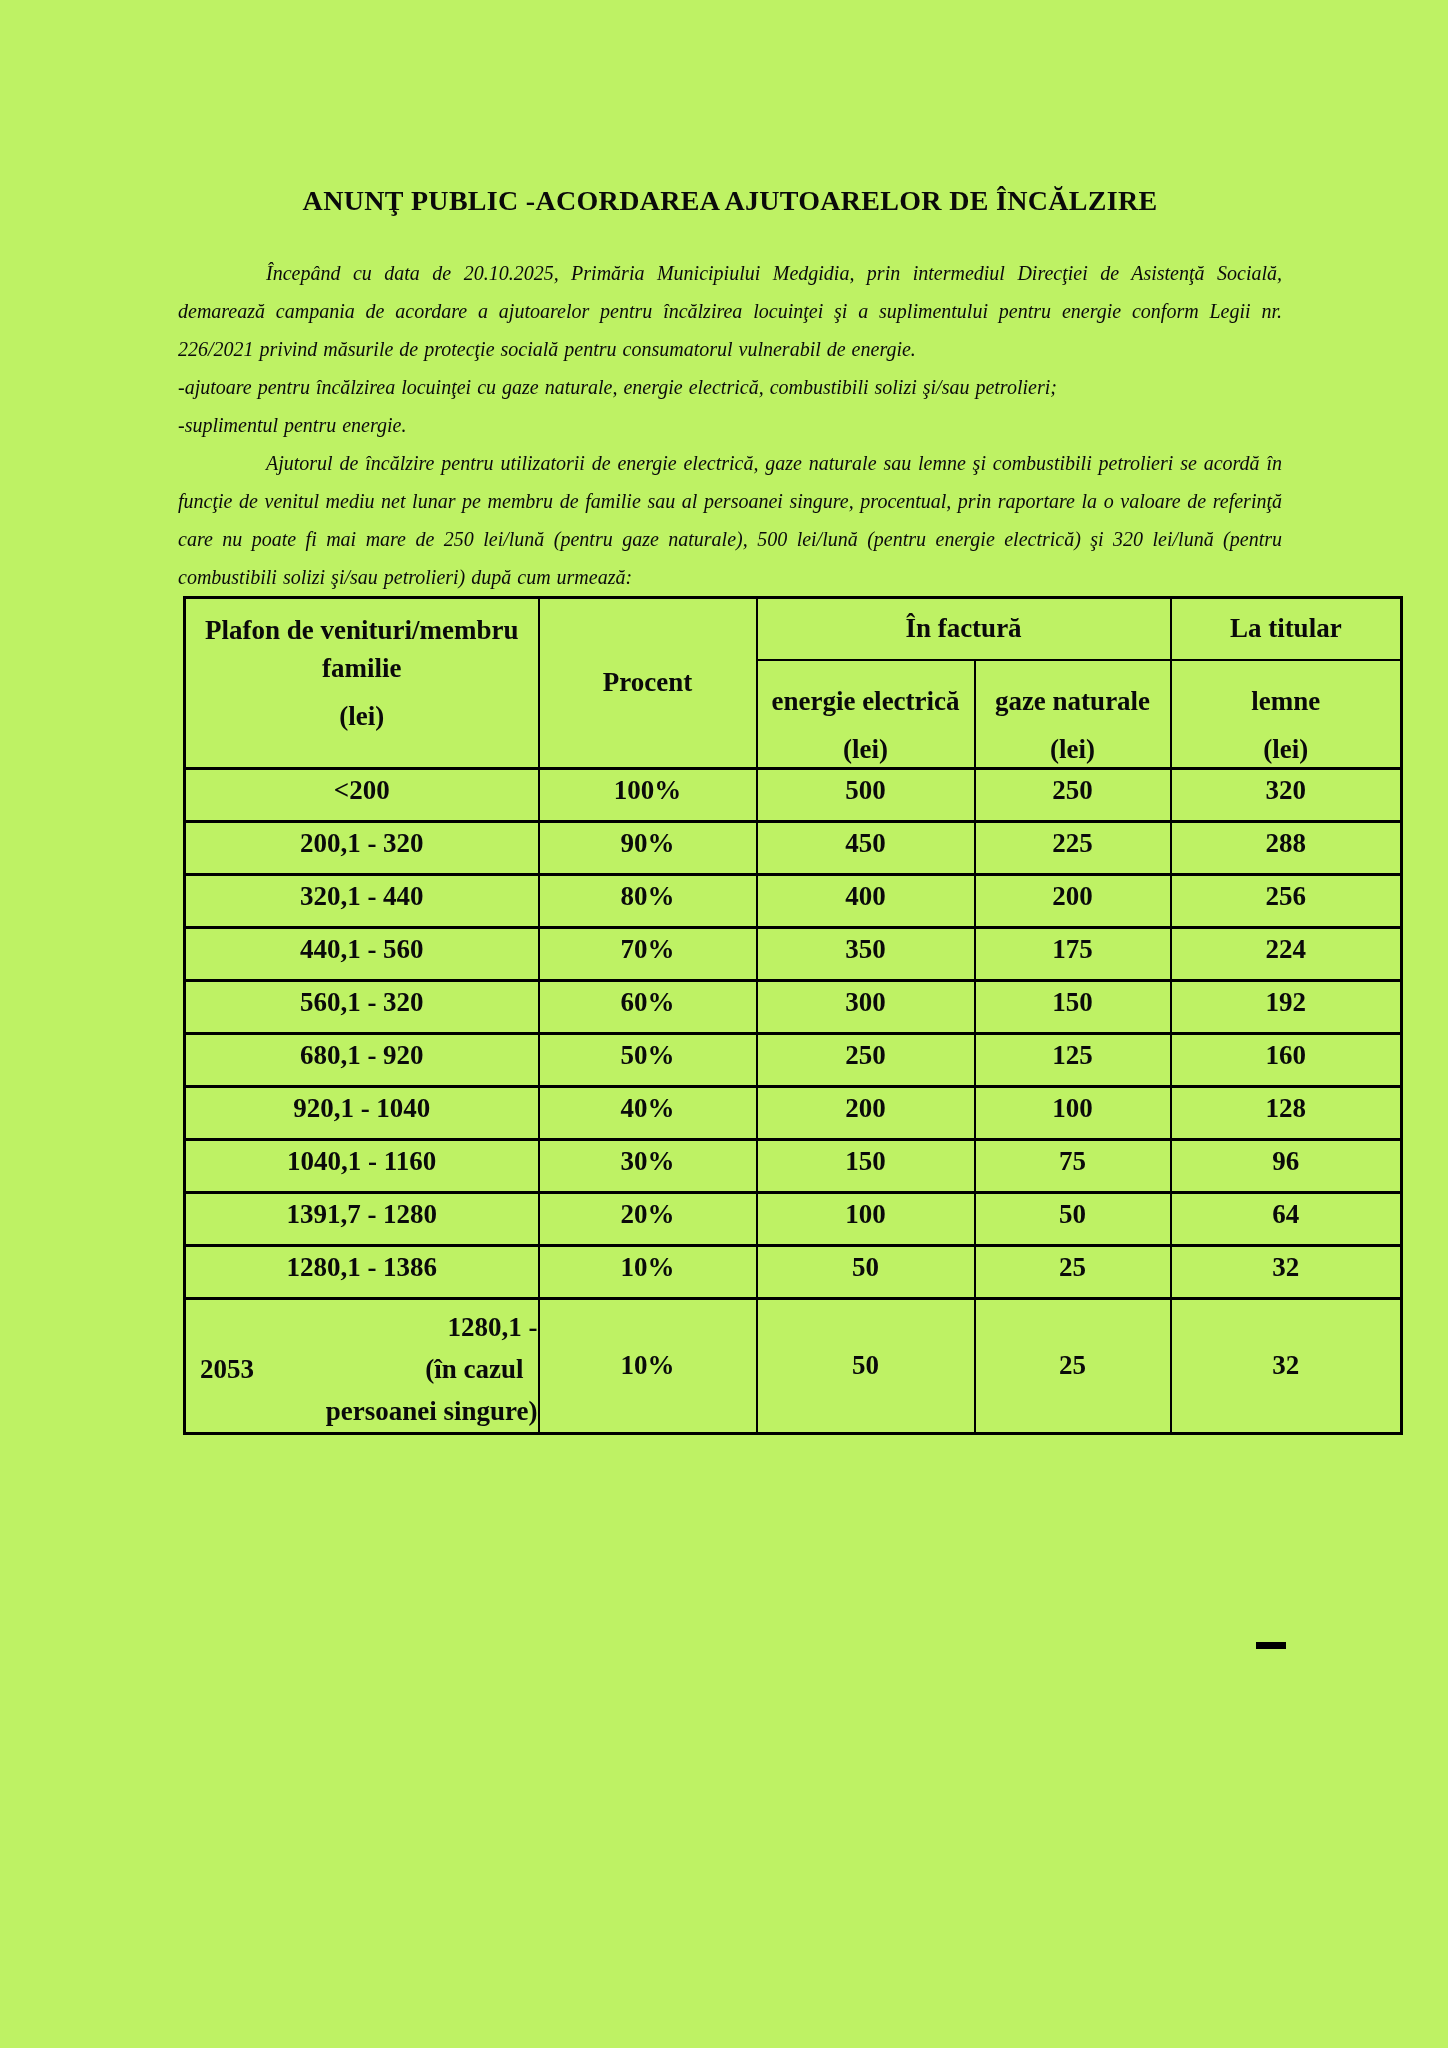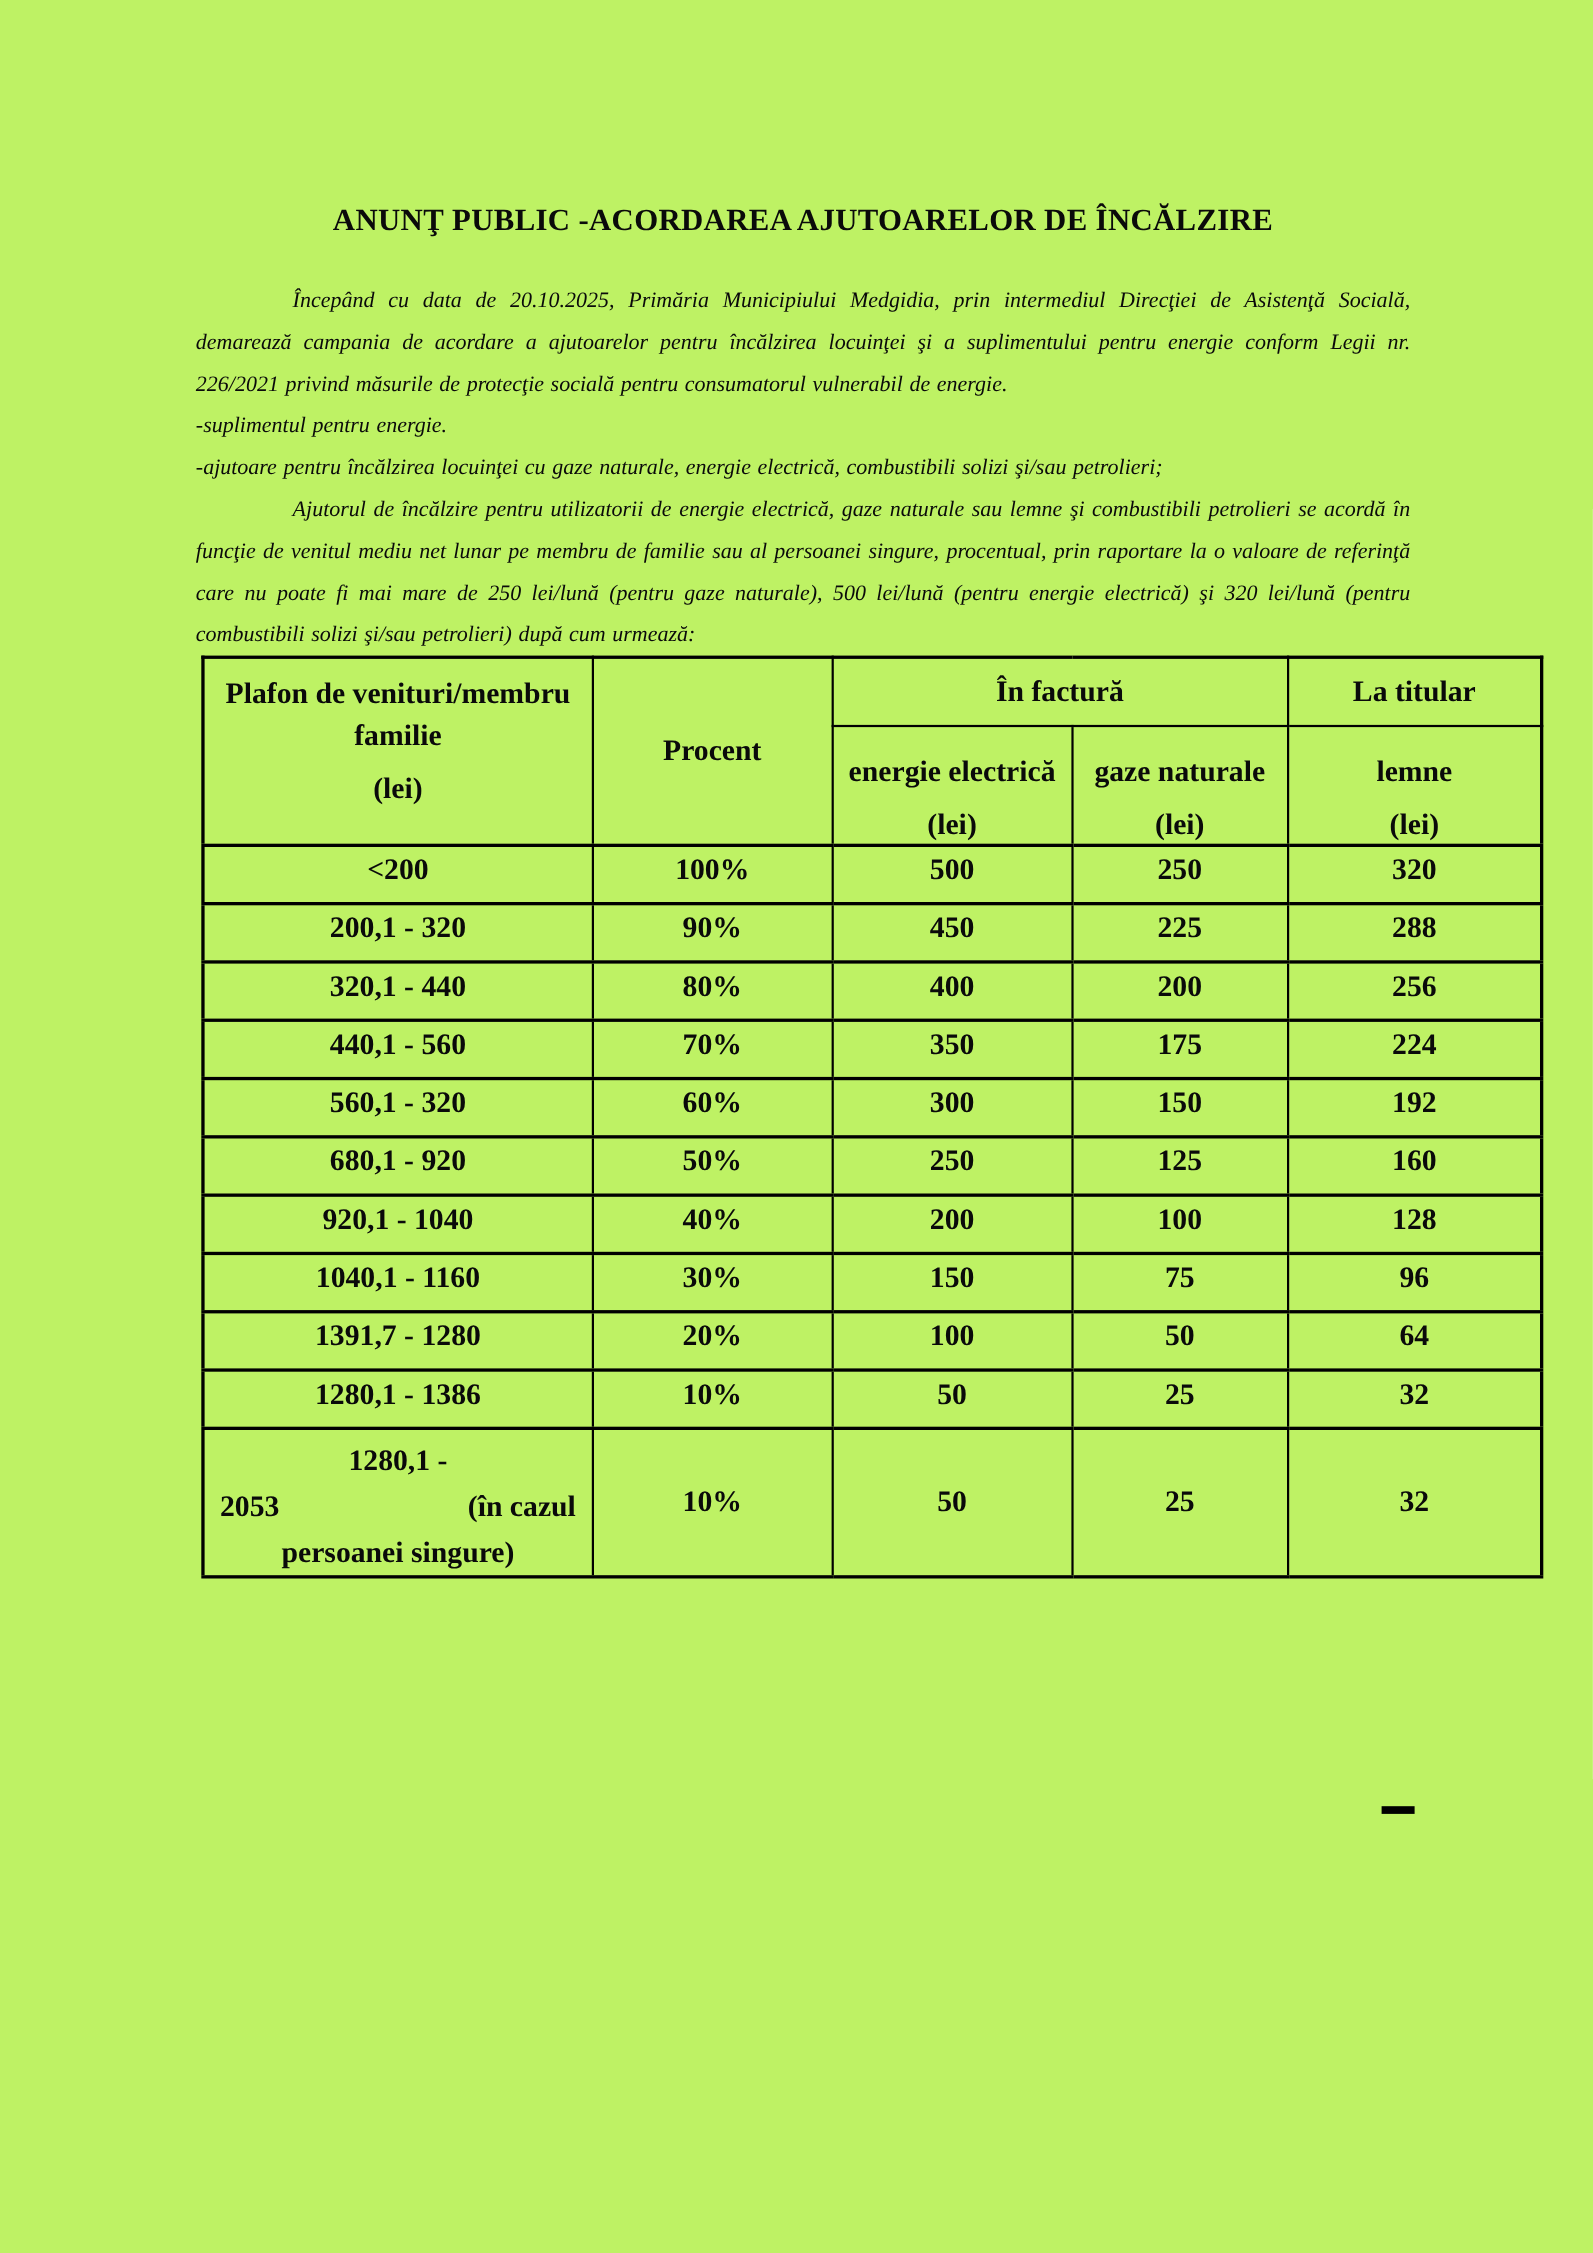--- a/index.html
+++ b/index.html
@@ -67,42 +67,42 @@
 
   .doc-table tbody td {
     border-top-width: 3px;
     border-bottom-width: 3px;
     font-weight: bold;
   }
   .doc-table tbody tr.body-row { height: 53px; }
   .doc-table tbody tr.body-row td { vertical-align: top; padding-top: 3px; line-height: 34px; }
   .doc-table tbody tr.last-row { height: 122px; }
   .doc-table tbody tr.last-row td { vertical-align: middle; }
-  td.lastrow-plafon { vertical-align: top !important; padding-top: 6px !important; line-height: 42px !important; }
+  td.lastrow-plafon { vertical-align: top !important; padding-top: 6px !important; line-height: 42px !important; text-align: right; }
   .lr-line2 { display: flex; justify-content: space-between; padding: 0 14px; }
   .scan-artifact {
     position: absolute;
     left: 1256px;
     top: 1642px;
     width: 30px;
     height: 7px;
     background: #000;
   }
 </style>
 </head>
 <body>
 
 <div class="page">
   <div class="content">
 
     <h1 class="doc-title">ANUNŢ PUBLIC -ACORDAREA AJUTOARELOR DE ÎNCĂLZIRE</h1>
 
     <p class="para first-indent">Începând cu data de 20.10.2025, Primăria Municipiului Medgidia, prin intermediul Direcţiei de Asistenţă Socială, demarează campania de acordare a ajutoarelor pentru încălzirea locuinţei şi a suplimentului pentru energie conform Legii nr. 226/2021 privind măsurile de protecţie socială pentru consumatorul vulnerabil de energie.</p>
+    <p class="para">-ajutoare pentru încălzirea locuinţei cu gaze naturale, energie electrică, combustibili solizi şi/sau petrolieri;</p>
     <p class="para">-suplimentul pentru energie.</p>
-    <p class="para">-ajutoare pentru încălzirea locuinţei cu gaze naturale, energie electrică, combustibili solizi şi/sau petrolieri;</p>
     <p class="para first-indent">Ajutorul de încălzire pentru utilizatorii de energie electrică, gaze naturale sau lemne şi combustibili petrolieri se acordă în funcţie de venitul mediu net lunar pe membru de familie sau al persoanei singure, procentual, prin raportare la o valoare de referinţă care nu poate fi mai mare de 250 lei/lună (pentru gaze naturale), 500 lei/lună (pentru energie electrică) şi 320 lei/lună (pentru combustibili solizi şi/sau petrolieri) după cum urmează:</p>
 
     <table class="doc-table">
       <colgroup>
         <col class="col-plafon">
         <col class="col-procent">
         <col class="col-elec">
         <col class="col-gaz">
         <col class="col-lemne">
       </colgroup>

